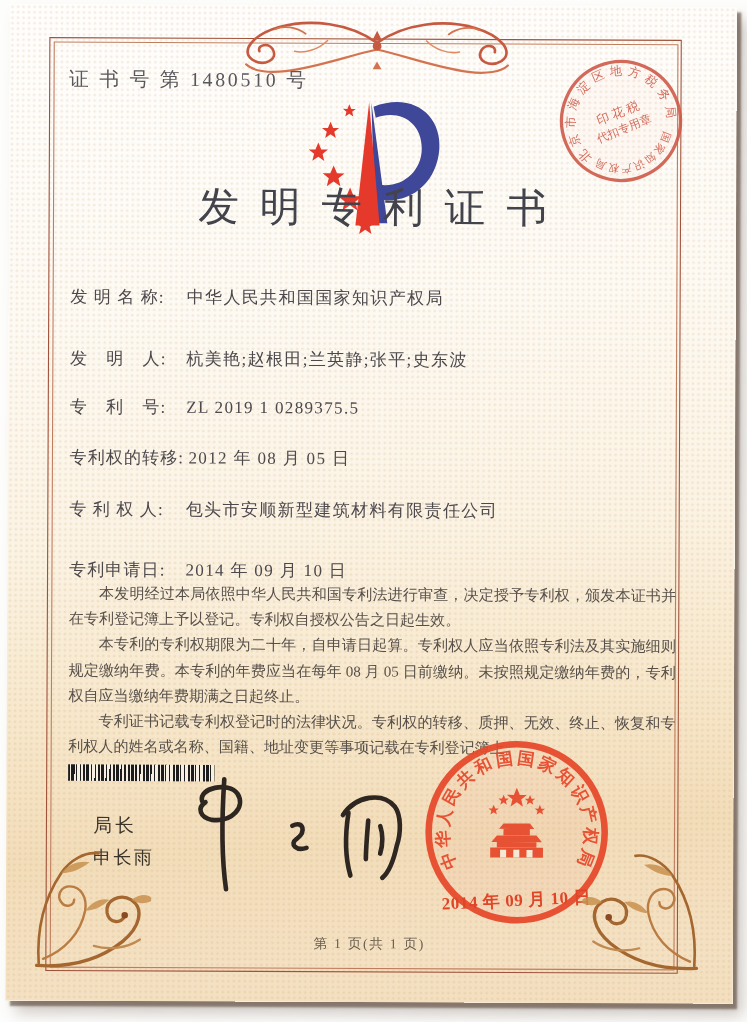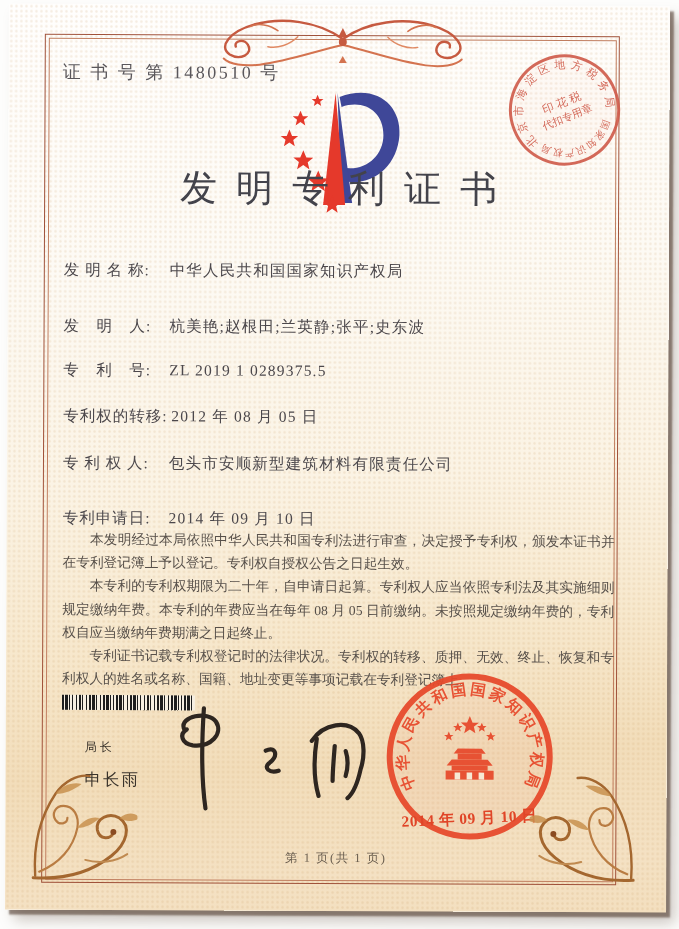--- a/index.html
+++ b/index.html
@@ -39,21 +39,21 @@
            color:#57504a; text-align:justify; }
   .paras p { text-indent:2em; }
 
   .barcode { left:56px; top:691px; width:133px; height:15px;
     background:repeating-linear-gradient(90deg,
       #1d1d1d 0px,#1d1d1d 1.8px,#f6efe2 1.8px,#f6efe2 3px,
       #1d1d1d 3px,#1d1d1d 5.8px,#f6efe2 5.8px,#f6efe2 6.8px,
       #1d1d1d 6.8px,#1d1d1d 7.8px,#f6efe2 7.8px,#f6efe2 10.4px,
       #1d1d1d 10.4px,#1d1d1d 11.4px,#f6efe2 11.4px,#f6efe2 13.6px); }
 
-  .director-title { left:79px; top:735px; font-size:12px; letter-spacing:3px;
+  .director-title { left:79px; top:735px; font-size:17px; letter-spacing:3px;
                     color:#3b342c; font-family:"Liberation Sans", sans-serif; }
   .director-name  { left:79px; top:765px; font-size:16.5px; letter-spacing:2px;
                     color:#3b342c; font-family:Liberation Mono, monospace; }
 
   .footer { left:0; top:845px; width:100%; text-align:center;
             font-size:12.5px; letter-spacing:1.5px; color:#6b5f50; }
 
   svg text { font-family:"Liberation Serif", serif; }
 </style>
 </head>

